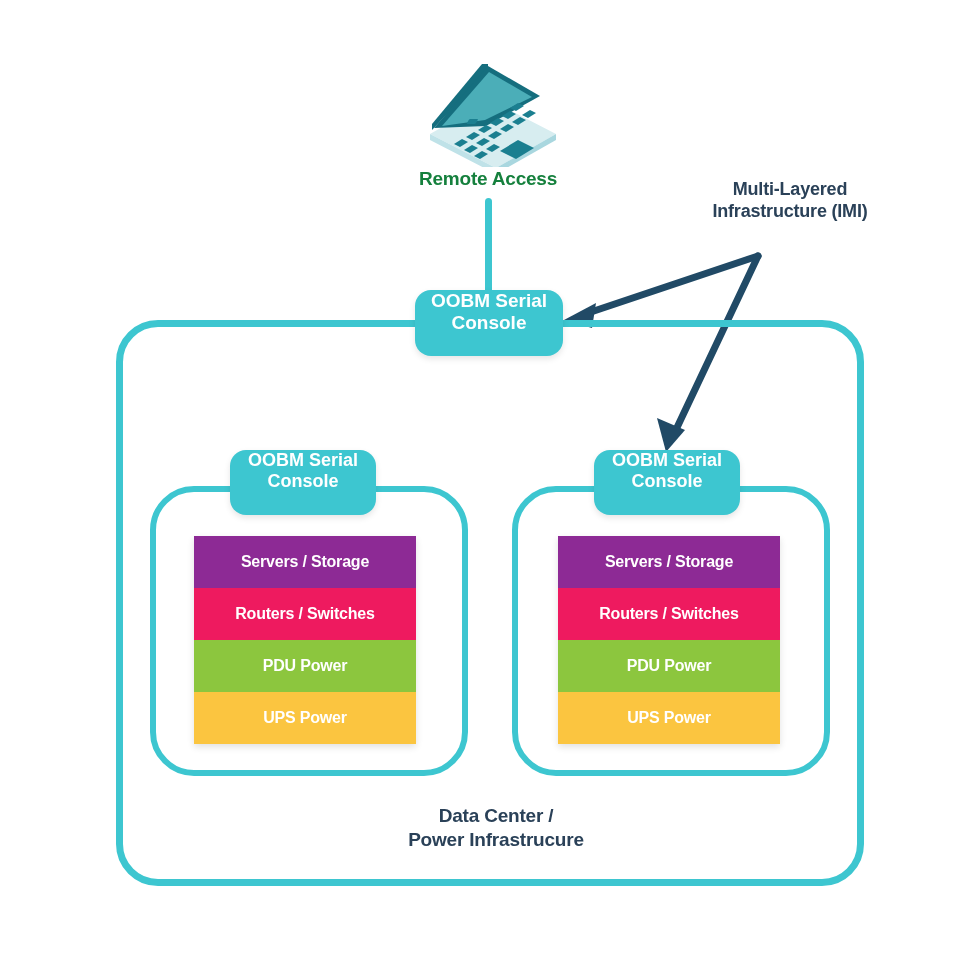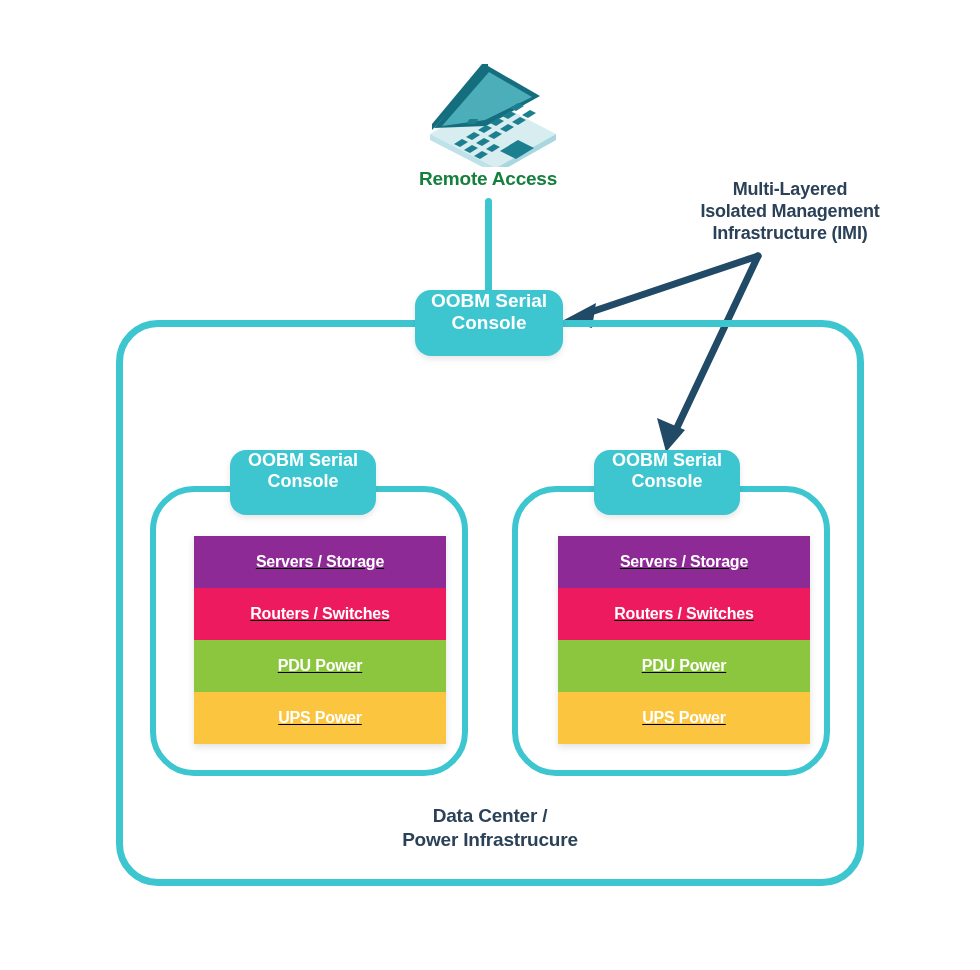--- a/index.html
+++ b/index.html
@@ -130,41 +130,40 @@
     left: 594px;
     top: 450px;
     width: 146px;
     height: 65px;
     font-size: 18px;
   }
 
   
   .stack {
     position: absolute;
-    width: 252px;
+    width: 222px;
     box-shadow: 0 3px 7px rgba(0,0,0,0.12);
-    text-decoration: underline;
   }
   .stack.left  { left: 194px; top: 536px; }
   .stack.right { left: 558px; top: 536px; }
   .layer {
     height: 52px;
     display: flex;
     align-items: center;
     justify-content: center;
     color: #ffffff;
     font-weight: bold;
     font-size: 16px;
     letter-spacing: -0.2px;
   }
 
   
   .dc-caption {
     position: absolute;
-    left: 290px;
+    left: 296px;
     top: 804px;
     width: 400px;
     text-align: center;
     font-size: 19px;
     line-height: 24px;
     font-weight: bold;
     color: #2A4158;
     letter-spacing: -0.2px;
   }
 </style>
@@ -209,21 +208,20 @@
       <polygon points="82,99 100,88 116,96 98,107" fill="#1B7F90"></polygon>
     </svg>
   </div>
 
   <div class="remote-label">Remote Access</div>
 
   <div class="connector"></div>
 
   <div class="imi-label">
     <div>Multi-Layered</div>
-    <div>Isolated Management</div>
     <div>Infrastructure (IMI)</div>
   </div>
 
   <div class="imi-arrows">
     <svg viewBox="0 0 300 220" width="300" height="220" aria-hidden="true">
       <g fill="none" stroke="#214A66" stroke-width="7" stroke-linecap="round" stroke-linejoin="round">
 
         <path d="M 218 16 L 42 75"></path>
 
         <path d="M 218 16 L 133 196"></path>

